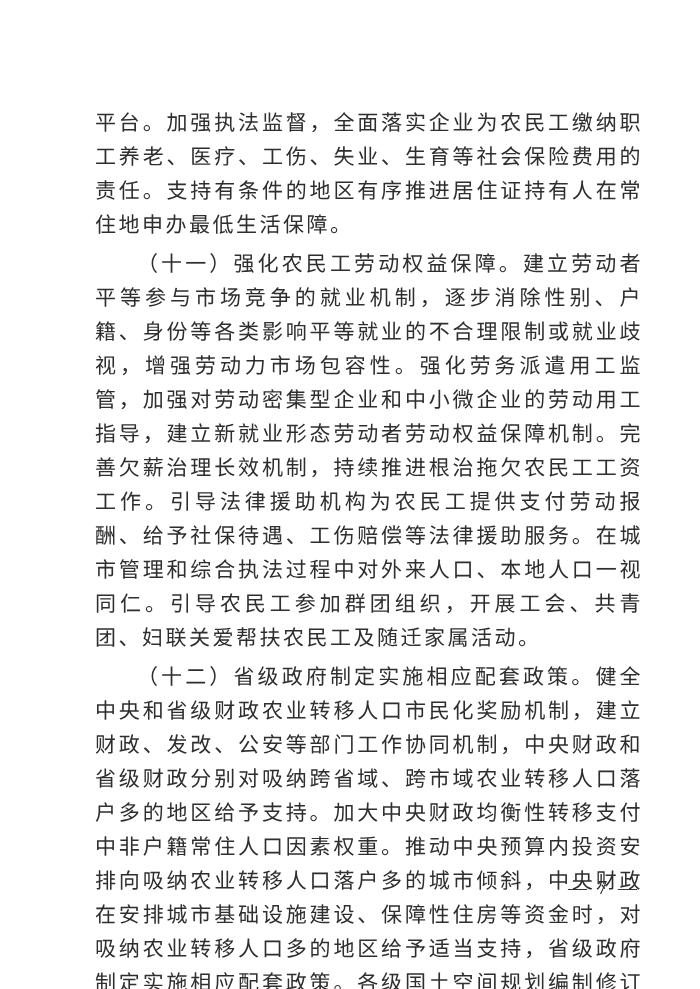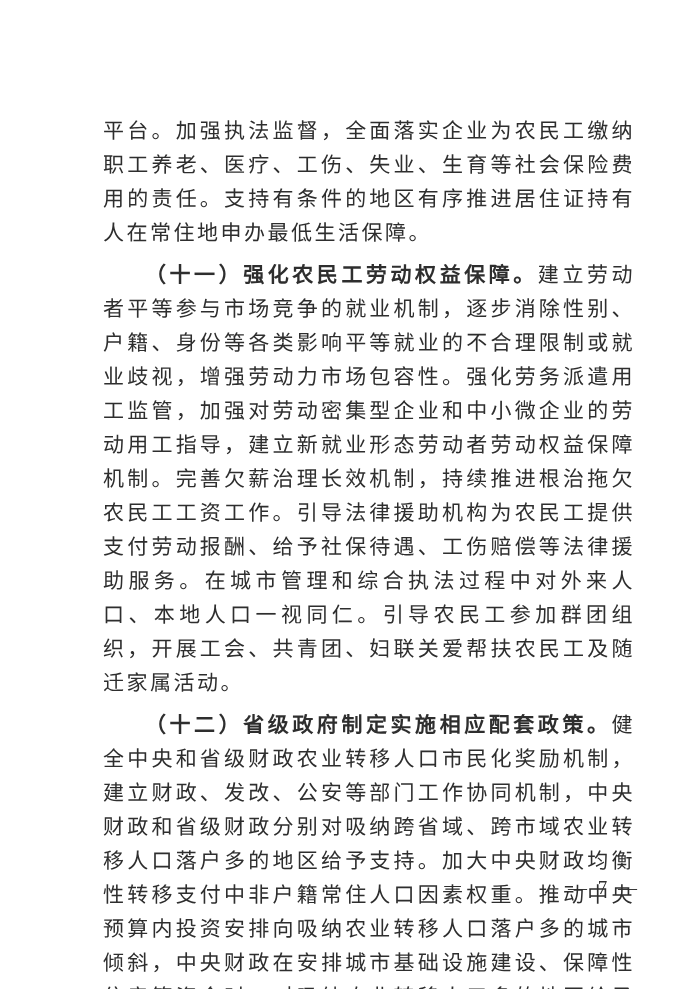--- a/index.html
+++ b/index.html
@@ -22,29 +22,29 @@
     width: 548px;
     color: #2e2e2e;
     font-size: 21px;
     line-height: 34px;
     text-align: justify;
     text-justify: inter-ideograph;
     word-break: break-all;
     letter-spacing: 2.5px;
   }
   p.para {
-    margin: 8px;
+    margin: 0;
     padding: 0;
   }
   p.para.indent {
     text-indent: 2em;
     margin-top: 5px;
   }
   b.lead {
-    font-weight: bold;
+    font-weight: normal;
   }
   .page-number {
     position: absolute;
     right: 60px;
     top: 876px;
     font-size: 19px;
     line-height: 24px;
     color: #2e2e2e;
     letter-spacing: 3px;
   }

